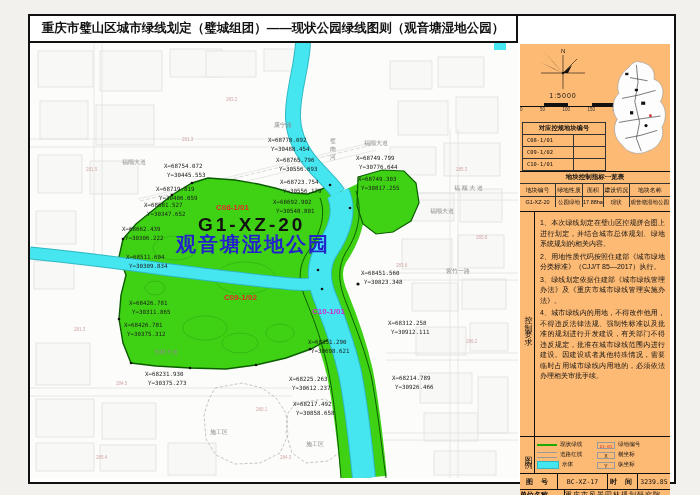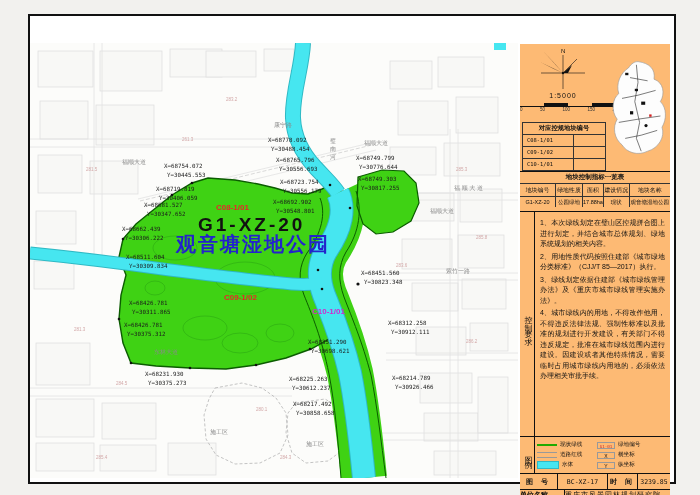--- a/index.html
+++ b/index.html
@@ -74,20 +74,21 @@
   .cell.bD{flex:1;font-family:"DejaVu Sans Mono",monospace;font-size:6.5px;}
   .sec6{height:16px;display:flex;font-size:7px;}
   .cell.uA{width:44px;border-right:1px solid #111;font-weight:bold;}
   .cell.uB{flex:1;letter-spacing:1px;}
 </style>
 </head>
 <body>
 
 <div class="page">
 
+  <div class="titlebar">重庆市璧山区城市绿线划定（璧城组团）——现状公园绿线图则（观音塘湿地公园）</div>
 
   <div class="maparea">
     <svg width="488" height="435" viewBox="0 0 488 435">
 
       <g stroke="#dddddd" stroke-width="0.7" fill="#f8f8f6">
         <rect x="8" y="8" width="55" height="36"></rect>
           <rect x="70" y="8" width="62" height="40"></rect>
         <rect x="140" y="6" width="52" height="28"></rect>
           <rect x="10" y="58" width="48" height="38"></rect>
         <rect x="66" y="62" width="58" height="40"></rect>

